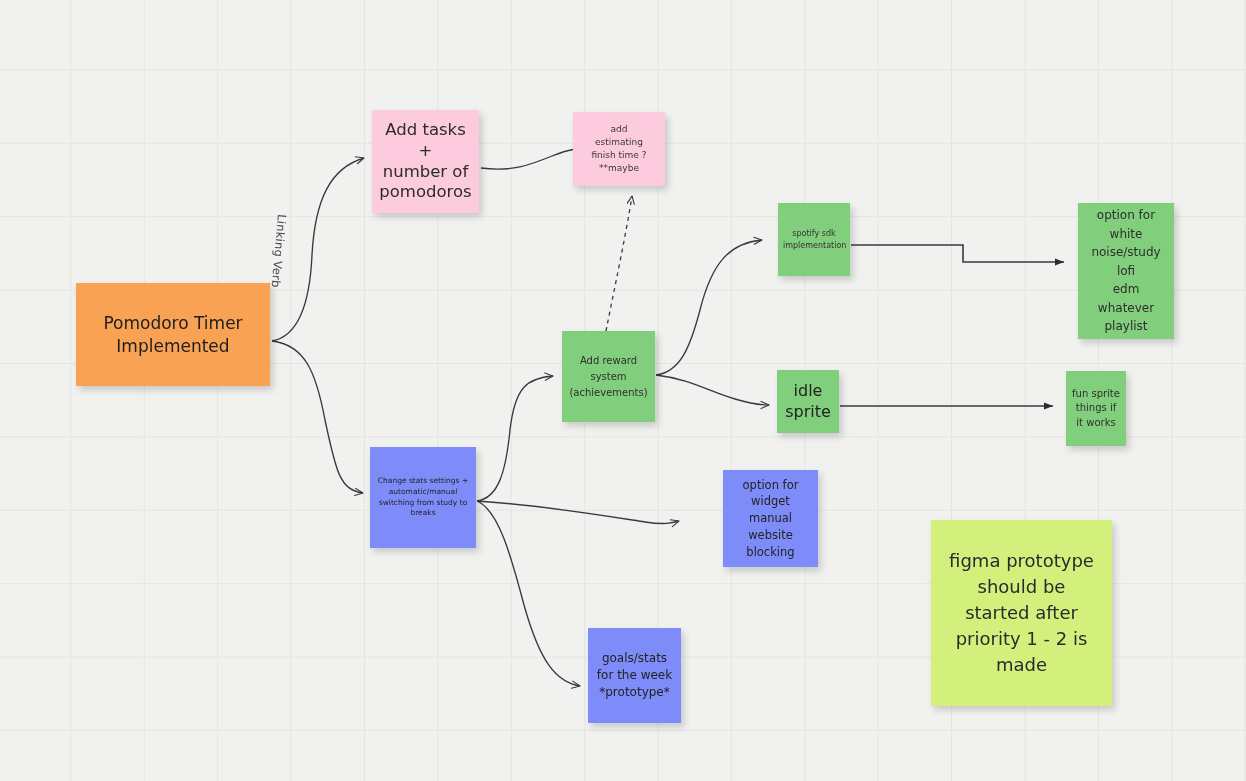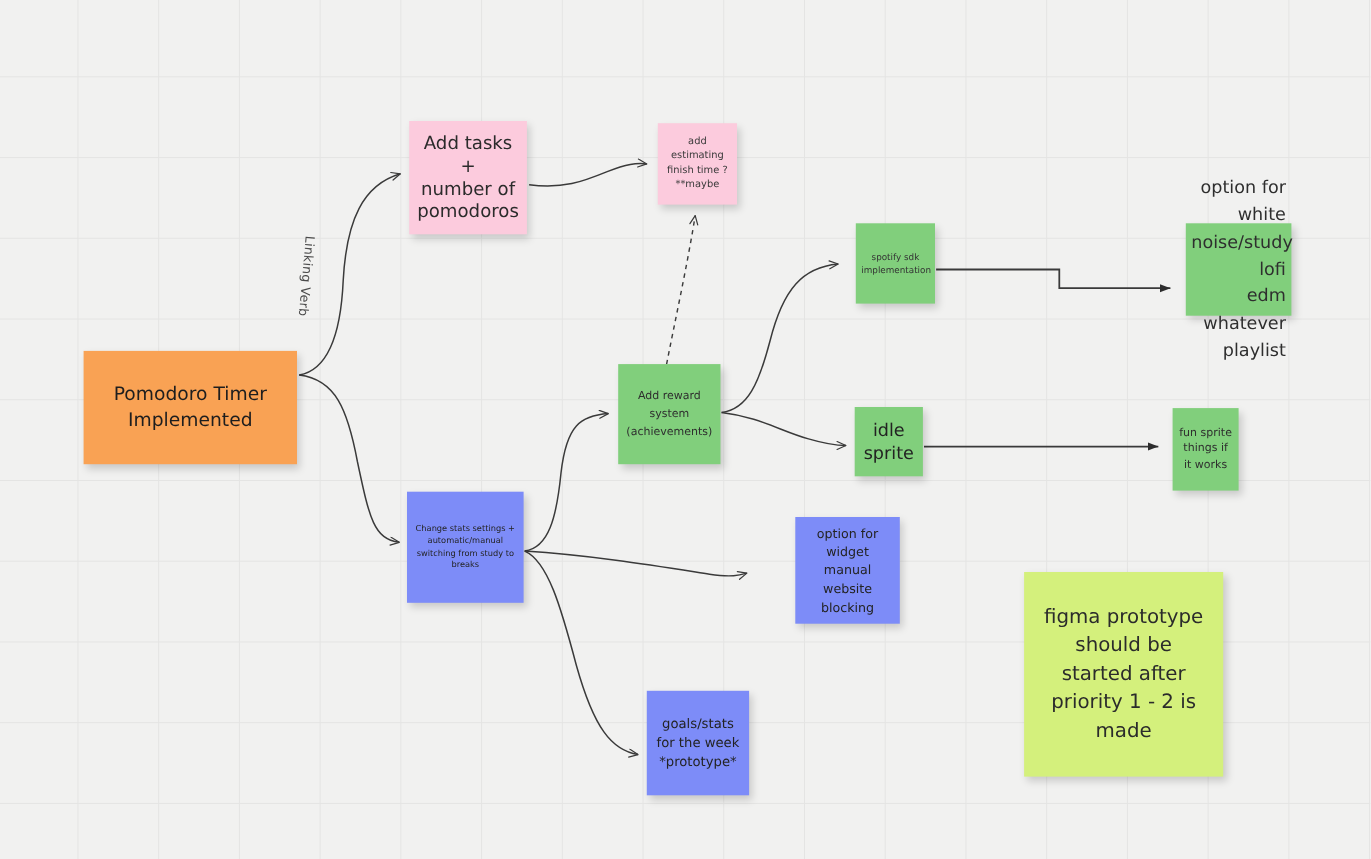--- a/index.html
+++ b/index.html
@@ -47,31 +47,30 @@
     width: 100%;
   }
 
   
   .n-root {
     left: 76px; top: 283px; width: 194px; height: 103px;
     background: #f9a254;
     font-size: 17px;
     color: #1e1e1e;
     line-height: 1.3;
-    margin-top: 36px;
   }
   .n-tasks {
     left: 372px; top: 110px; width: 107px; height: 103px;
     background: #fccbdd;
     font-size: 16.5px;
     color: #2b2b2b;
     line-height: 1.26;
   }
   .n-estimate {
-    left: 598px; top: 112px; width: 72px; height: 74px;
+    left: 573px; top: 112px; width: 92px; height: 74px;
     background: #fccbdd;
     font-size: 9px;
     color: #3a3a3a;
     line-height: 1.45;
   }
   .n-reward {
     left: 562px; top: 331px; width: 93px; height: 91px;
     background: #81cf7c;
     font-size: 10px;
     color: #2e2e2e;
@@ -79,26 +78,25 @@
   }
   .n-spotify {
     left: 778px; top: 203px; width: 72px; height: 73px;
     background: #81cf7c;
     font-size: 8px;
     color: #333;
     line-height: 1.45;
     justify-content: flex-end;
   }
   .n-playlist {
-    left: 1078px; top: 203px; width: 96px; height: 84px;
-    background: #81cf7c;
-    font-size: 16px;
+    left: 1078px; top: 203px; width: 96px; height: 136px;
+    background: #81cf7c;
+    font-size: 12px;
     color: #2e2e2e;
     line-height: 1.55;
-    text-align: right;
   }
   .n-idle {
     left: 777px; top: 370px; width: 62px; height: 63px;
     background: #81cf7c;
     font-size: 16px;
     color: #222;
     line-height: 1.3;
   }
   .n-funsprite {
     left: 1066px; top: 371px; width: 60px; height: 75px;

